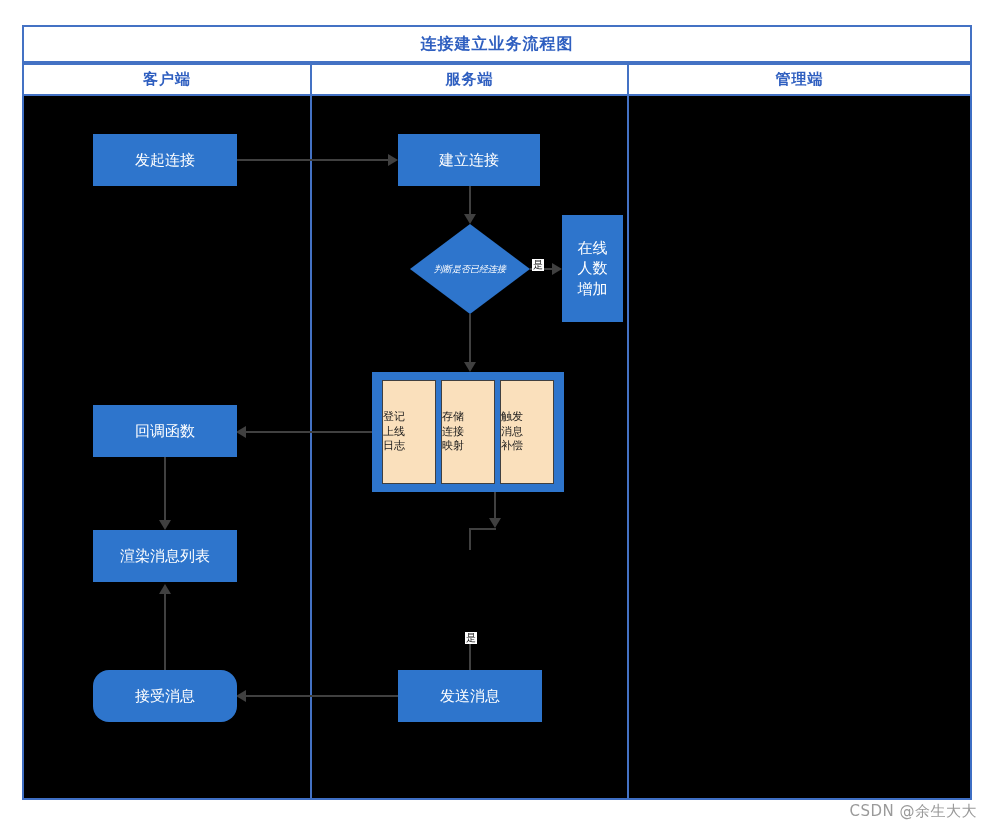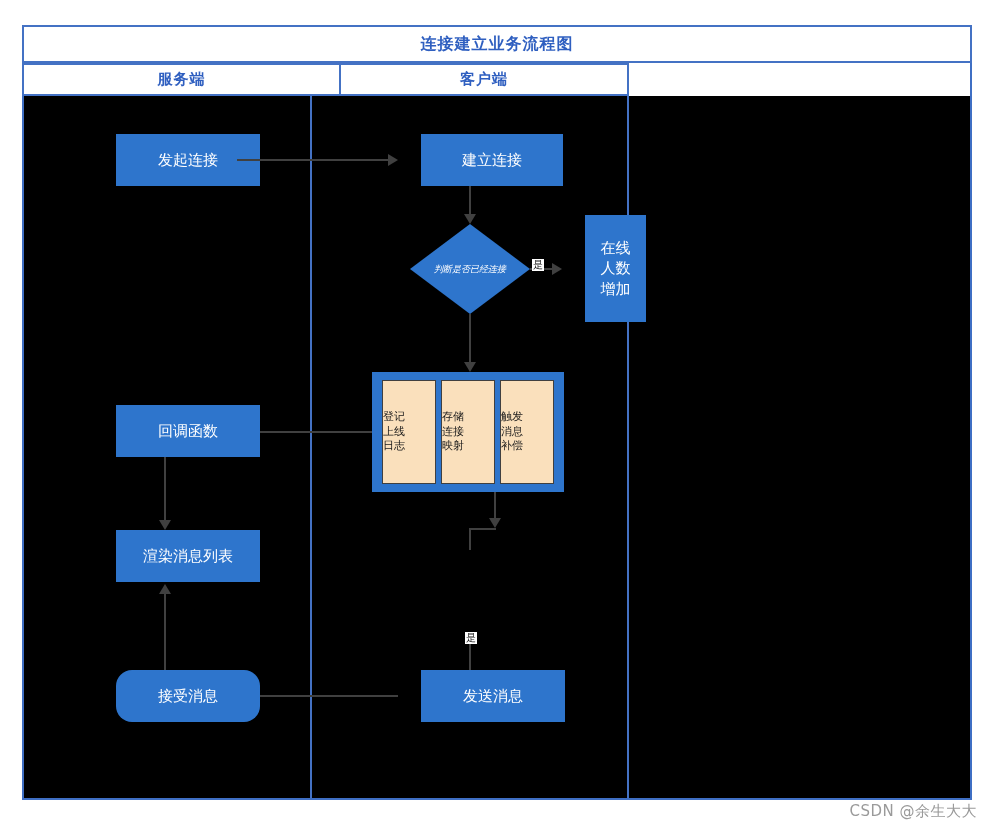--- a/index.html
+++ b/index.html
@@ -105,21 +105,20 @@
     position: absolute;
     background: #2e75cc;
     color: #ffffff;
     display: flex;
     align-items: center;
     justify-content: center;
     text-align: center;
     font-size: 15px;
     line-height: 1.25;
     box-sizing: border-box;
-    margin-left: 23px;
   }
   .node.vertical-text {
     font-size: 15px;
     line-height: 1.35;
   }
 
   
   .diamond-wrap {
     position: absolute;
   }
@@ -234,25 +233,28 @@
 
 <div id="page">
 
   <div class="frame"></div>
 
   <div class="title-band">
     <span class="title-text">连接建立业务流程图</span>
   </div>
 
   <div class="col-header-band">
+    <div class="col-header c1">
+      <span>客户端</span>
+    </div>
     <div class="col-header c2">
       <span>服务端</span>
     </div>
-    <div class="col-header c1">
-      <span>客户端</span>
+    <div class="col-header c3">
+      <span>管理端</span>
     </div>
   </div>
 
   <div class="canvas">
 
     <div class="lane-divider d1"></div>
     <div class="lane-divider d2"></div>
 
     <div class="node" style="left:69px; top:38px; width:144px; height:52px;">
       <span>发起连接</span>

